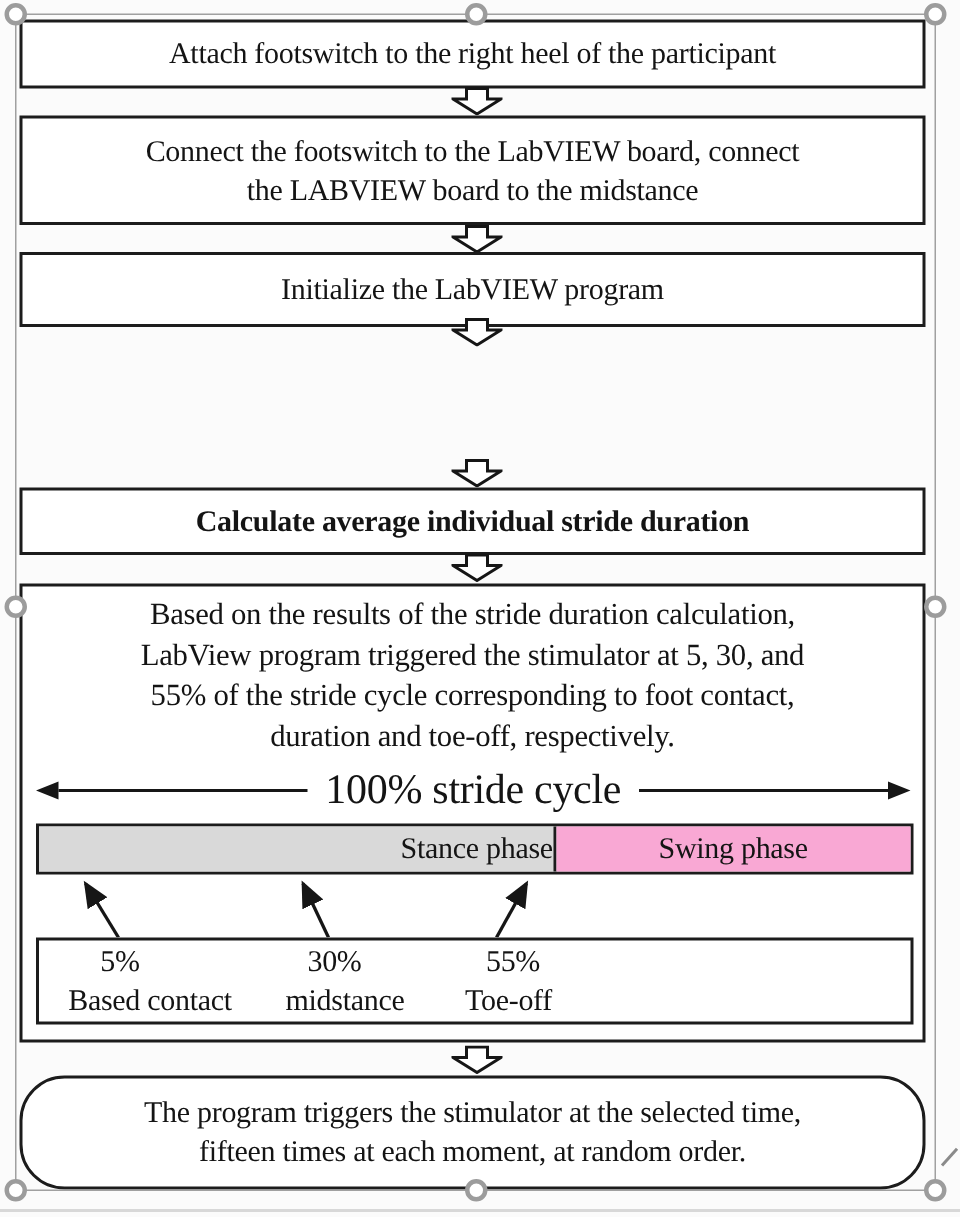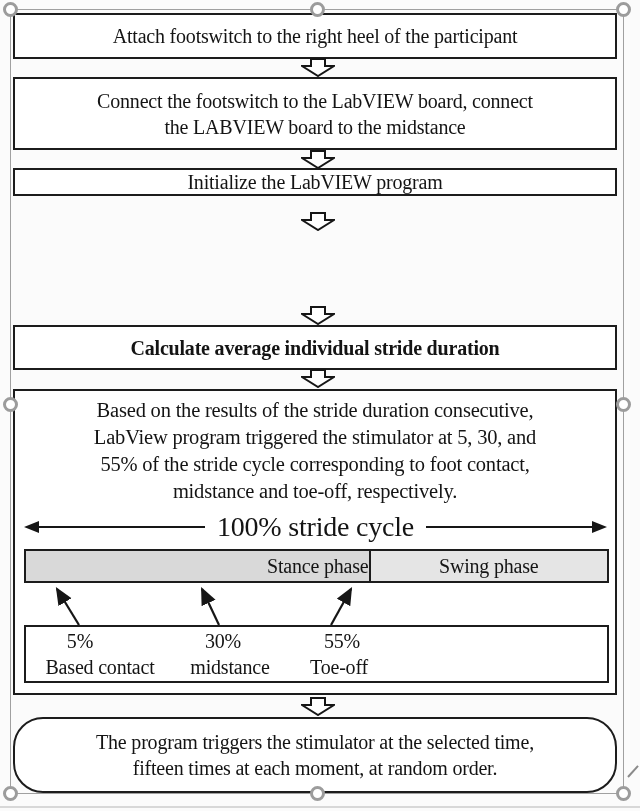--- a/index.html
+++ b/index.html
@@ -5,21 +5,21 @@
   html,body{margin:0;padding:0;background:#fbfbfb;}
   .canvas{position:relative;width:640px;height:811px;background:#fbfbfb;overflow:hidden;
           font-family:"Liberation Serif","DejaVu Serif",serif;color:#141414;}
   
   .fbox{position:absolute;left:13px;width:604px;box-sizing:border-box;
         border:2.5px solid var(--border,#1c1c1c);background:#fff;
         display:flex;flex-direction:column;justify-content:center;align-items:center;
         text-align:center;font-size:20px;line-height:26px;letter-spacing:-0.2px;}
   .b1{top:13px;height:46px;}
   .b2{top:77px;height:73px;}
-  .b3{top:168px;height:28px;}
+  .b3{top:168px;height:50px;}
   .b4{top:231px;height:76px;}
   .b5{top:325px;height:45px;font-weight:bold;}
   .b6{top:389px;height:306px;display:block;}
   .b7{top:717px;height:76px;border-radius:30px;}
   
   .darrow{position:absolute;left:301px;width:34px;height:19px;}
   
   .para{position:absolute;top:6px;left:0;width:100%;text-align:center;font-size:20.5px;line-height:27px;}
   .striderow{position:absolute;top:123px;left:9px;width:583px;height:26px;
              display:flex;align-items:center;}
@@ -27,21 +27,21 @@
   .ah-left{width:0;height:0;border-top:6px solid transparent;border-bottom:6px solid transparent;
            border-right:15px solid #161616;}
   .ah-right{width:0;height:0;border-top:6px solid transparent;border-bottom:6px solid transparent;
             border-left:15px solid #161616;}
   .stridelabel{font-size:28px;margin:15px 12px;white-space:nowrap;}
   .gaitbar{position:absolute;top:158px;left:9px;width:585px;height:34px;box-sizing:border-box;
            border:2.5px solid var(--border,#1c1c1c);background:#fff;display:flex;}
   .stance{box-sizing:border-box;border-right:2.5px solid var(--border,#1c1c1c);
           background:var(--stance-fill,#d9d9d9);display:flex;align-items:center;justify-content:center;
           font-size:20px;}
-  .swing{flex:1;display:flex;align-items:center;justify-content:center;font-size:20px;background:#e5e5e5;}
+  .swing{flex:1;display:flex;align-items:center;justify-content:center;font-size:20px;background:#f9a8d4;}
   .slantarrows{position:absolute;top:192px;left:9px;width:585px;height:42px;}
   .markerbox{position:absolute;top:234px;left:9px;width:585px;height:58px;box-sizing:border-box;
              border:2.5px solid var(--border,#1c1c1c);background:#fff;font-size:20px;}
   .mk{position:absolute;transform:translateX(-50%);white-space:nowrap;line-height:26px;}
   
   .selline{position:absolute;background:#a0a0a0;}
   .handle{position:absolute;width:15px;height:15px;border-radius:50%;box-sizing:border-box;
           border:3px solid var(--handle,#9c9c9c);background:#fff;}
   .pagebreak{position:absolute;left:0;top:806px;width:640px;height:2px;background:#d8d8d8;}
   .cursor-artifact{position:absolute;left:628px;top:776px;width:15px;height:2px;background:#8a8a8a;
@@ -85,24 +85,24 @@
   <div class="fbox b5">
     <span>Calculate average individual stride duration</span>
   </div>
 
   <svg class="darrow" style="top:369px" viewBox="0 0 34 19">
     <path d="M10,1 H24 V8 H33 L17,18 L1,8 H10 Z" fill="#ffffff" stroke="#161616" stroke-width="2"></path>
   </svg>
 
   <div class="fbox b6">
     <div class="para">
-      <div>Based on the results of the stride duration consecutive,</div>
+      <div>Based on the results of the stride duration calculation,</div>
       <div>LabView program triggered the stimulator  at 5, 30, and</div>
       <div>55% of the stride cycle corresponding to foot contact,</div>
-      <div>midstance and toe-off, respectively.</div>
+      <div>duration and toe-off, respectively.</div>
     </div>
 
     <div class="striderow">
       <span class="ah-left"></span>
       <span class="hline"></span>
       <span class="stridelabel">100% stride cycle</span>
       <span class="hline"></span>
       <span class="ah-right"></span>
     </div>
 

